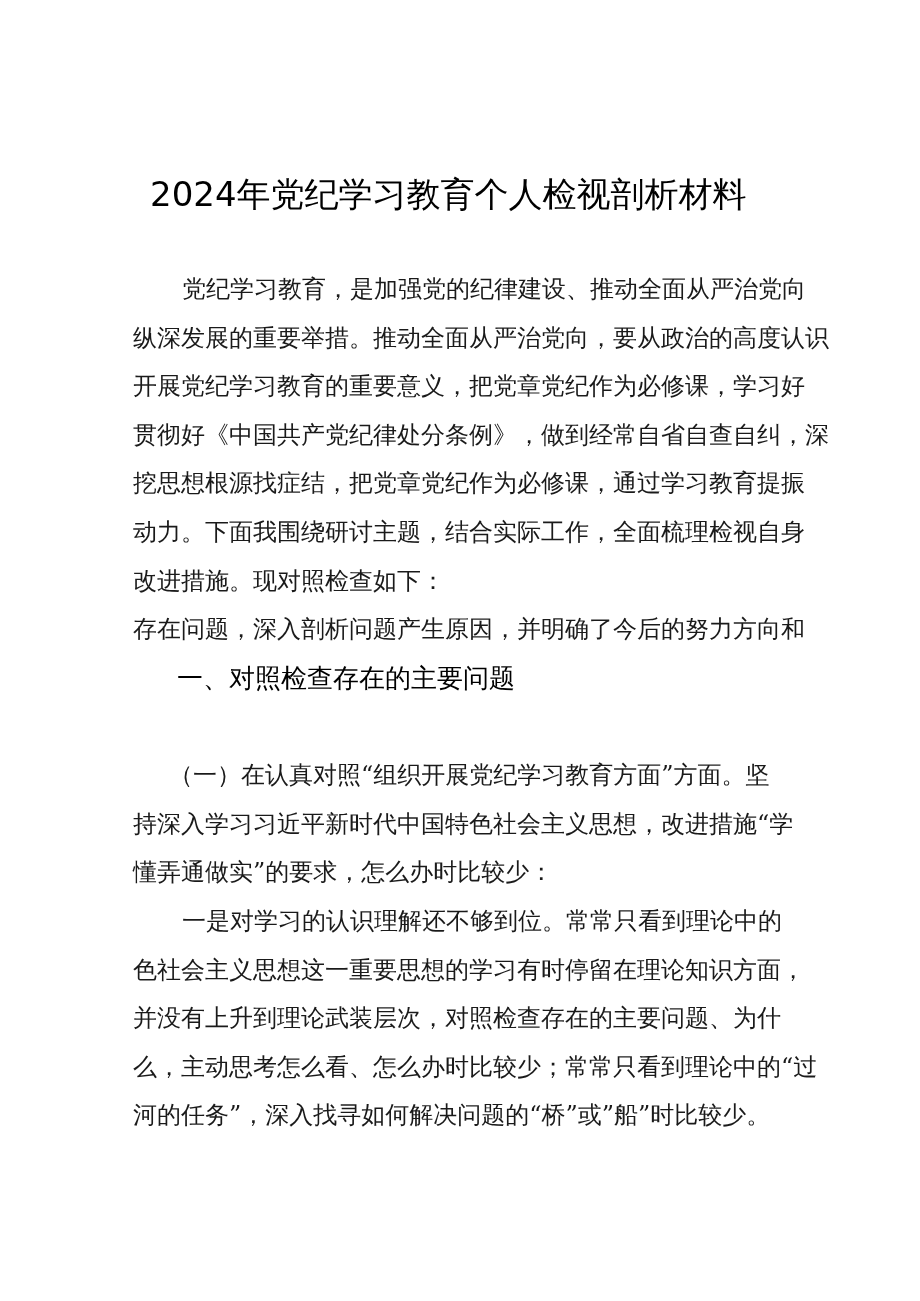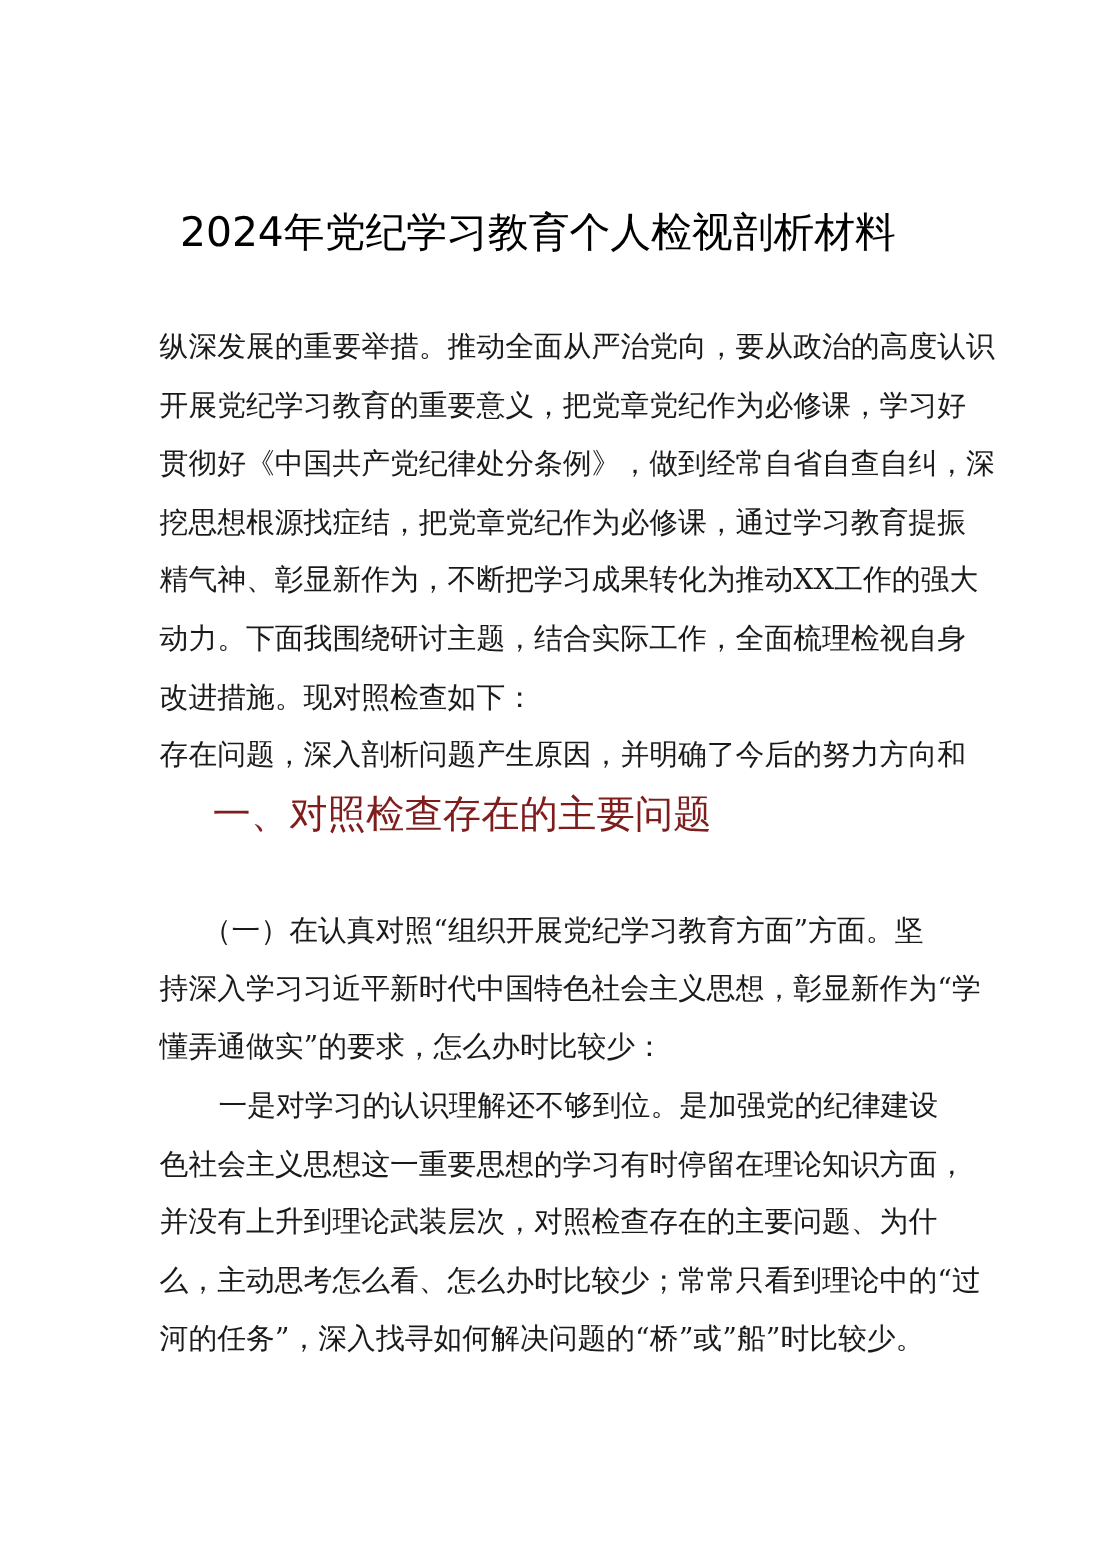--- a/index.html
+++ b/index.html
@@ -43,51 +43,51 @@
       color: #1a1a1a;
     }
     .line {
       display: block;
       white-space: nowrap;
       height: 48.6px;
     }
     .indent { padding-left: 49px; }
     .heading {
       font-family: Liberation Sans, sans-serif;
-      font-size: 32px;
-      color: #7f1d1d;
+      font-size: 26px;
+      color: #000000;
       padding-left: 44px;
     }
   </style>
 </head>
 <body>
 
 <div class="page">
 
   <div class="title">2024年党纪学习教育个人检视剖析材料</div>
 
   <div class="body-block" style="top:265px;">
+    <span class="line indent">党纪学习教育，是加强党的纪律建设、推动全面从严治党向</span>
     <span class="line">纵深发展的重要举措。推动全面从严治党向，要从政治的高度认识</span>
     <span class="line">开展党纪学习教育的重要意义，把党章党纪作为必修课，学习好</span>
     <span class="line">贯彻好《中国共产党纪律处分条例》，做到经常自省自查自纠，深</span>
     <span class="line">挖思想根源找症结，把党章党纪作为必修课，通过学习教育提振</span>
-    <span class="line">精气神、彰显新作为，不断把学习成果转化为推动XX工作的强大</span>
     <span class="line">动力。下面我围绕研讨主题，结合实际工作，全面梳理检视自身</span>
     <span class="line">改进措施。现对照检查如下：</span>
     <span class="line">存在问题，深入剖析问题产生原因，并明确了今后的努力方向和</span>
     <span class="line heading">一、对照检查存在的主要问题</span>
   </div>
 
   <div class="body-block" style="top:751px;">
     <span class="line indent" style="padding-left:36px;">（一）在认真对照“组织开展党纪学习教育方面”方面。坚</span>
-    <span class="line">持深入学习习近平新时代中国特色社会主义思想，彰显新作为“学</span>
+    <span class="line">持深入学习习近平新时代中国特色社会主义思想，改进措施“学</span>
     <span class="line">懂弄通做实”的要求，怎么办时比较少：</span>
   </div>
 
   <div class="body-block" style="top:897px;">
-    <span class="line indent">一是对学习的认识理解还不够到位。是加强党的纪律建设</span>
+    <span class="line indent">一是对学习的认识理解还不够到位。常常只看到理论中的</span>
     <span class="line">色社会主义思想这一重要思想的学习有时停留在理论知识方面，</span>
     <span class="line">并没有上升到理论武装层次，对照检查存在的主要问题、为什</span>
     <span class="line">么，主动思考怎么看、怎么办时比较少；常常只看到理论中的“过</span>
     <span class="line">河的任务”，深入找寻如何解决问题的“桥”或”船”时比较少。</span>
   </div>
 
 </div>
 
 </body></html>

